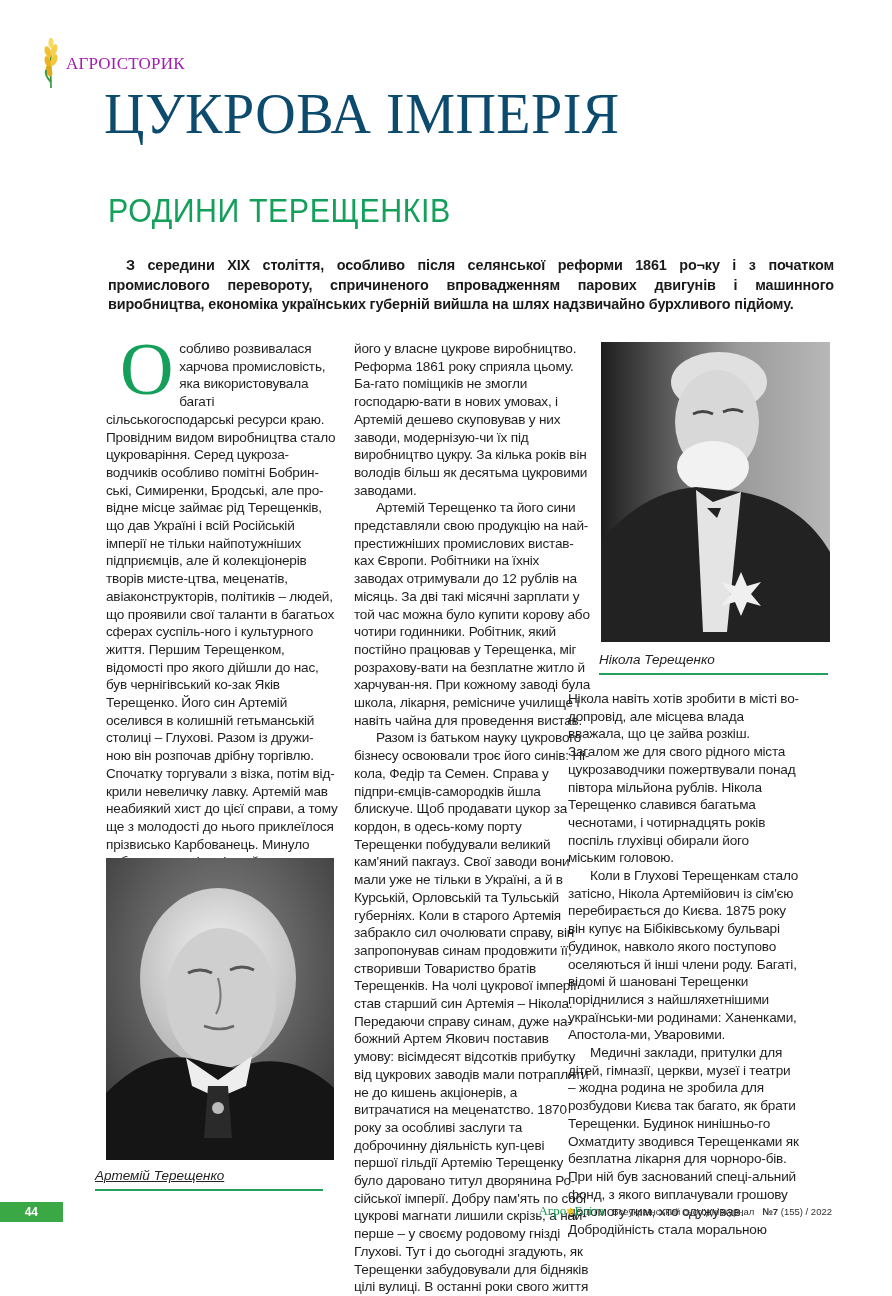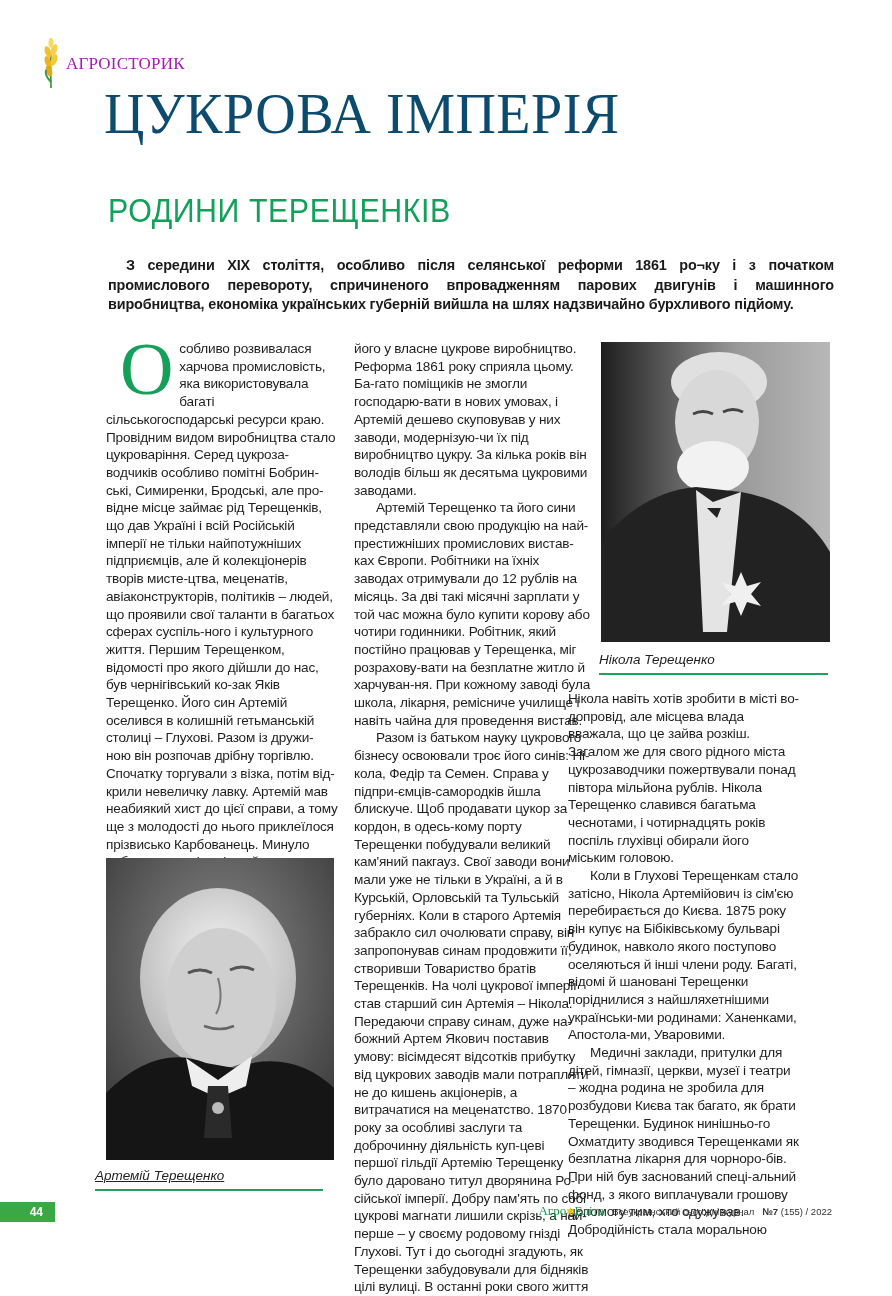--- a/index.html
+++ b/index.html
@@ -32,22 +32,22 @@
 
   .photo { position: absolute; background: #333; overflow: hidden; }
   .photo svg { width: 100%; height: 100%; display: block; }
   .photo-nikola { left: 601px; top: 342px; width: 229px; height: 300px; }
   .photo-artemiy { left: 106px; top: 858px; width: 228px; height: 302px; }
 
   .caption { position: absolute; font-style: italic; font-size: 13.5px; color: #222; padding-bottom: 6px; border-bottom: 2px solid #22a15c; }
   .caption-nikola { left: 599px; top: 652px; width: 229px; }
   .caption-artemiy { left: 95px; top: 1168px; width: 228px; text-decoration: underline; }
 
-  .page-num { position: absolute; left: 0; top: 1202px; width: 55px; height: 20px; background: #3aa845;
-              color: #fff; font-weight: bold; font-size: 12px; display: flex; align-items: center; justify-content: flex-end; padding-right: 12px; box-sizing: border-box; }
+  .page-num { position: absolute; left: 0; top: 1202px; width: 63px; height: 20px; background: #3aa845;
+              color: #fff; font-weight: bold; font-size: 12px; display: flex; align-items: center; justify-content: flex-end; padding-right: 25px; box-sizing: border-box; }
   .footer { position: absolute; right: 60px; top: 1203px; display: flex; align-items: center; gap: 8px; font-size: 9.5px; color: #333; }
   .footer-logo { font-family: "Liberation Serif", serif; color: #1a9a4e; font-size: 13px; }
   .footer-logo .star { color: #e6c21d; font-size: 10px; }
   .footer-issue b { font-weight: bold; }
 </style>
 </head>
 <body>
 
 <div class="section-tag">
   <svg class="wheat" viewBox="0 0 22 52">

